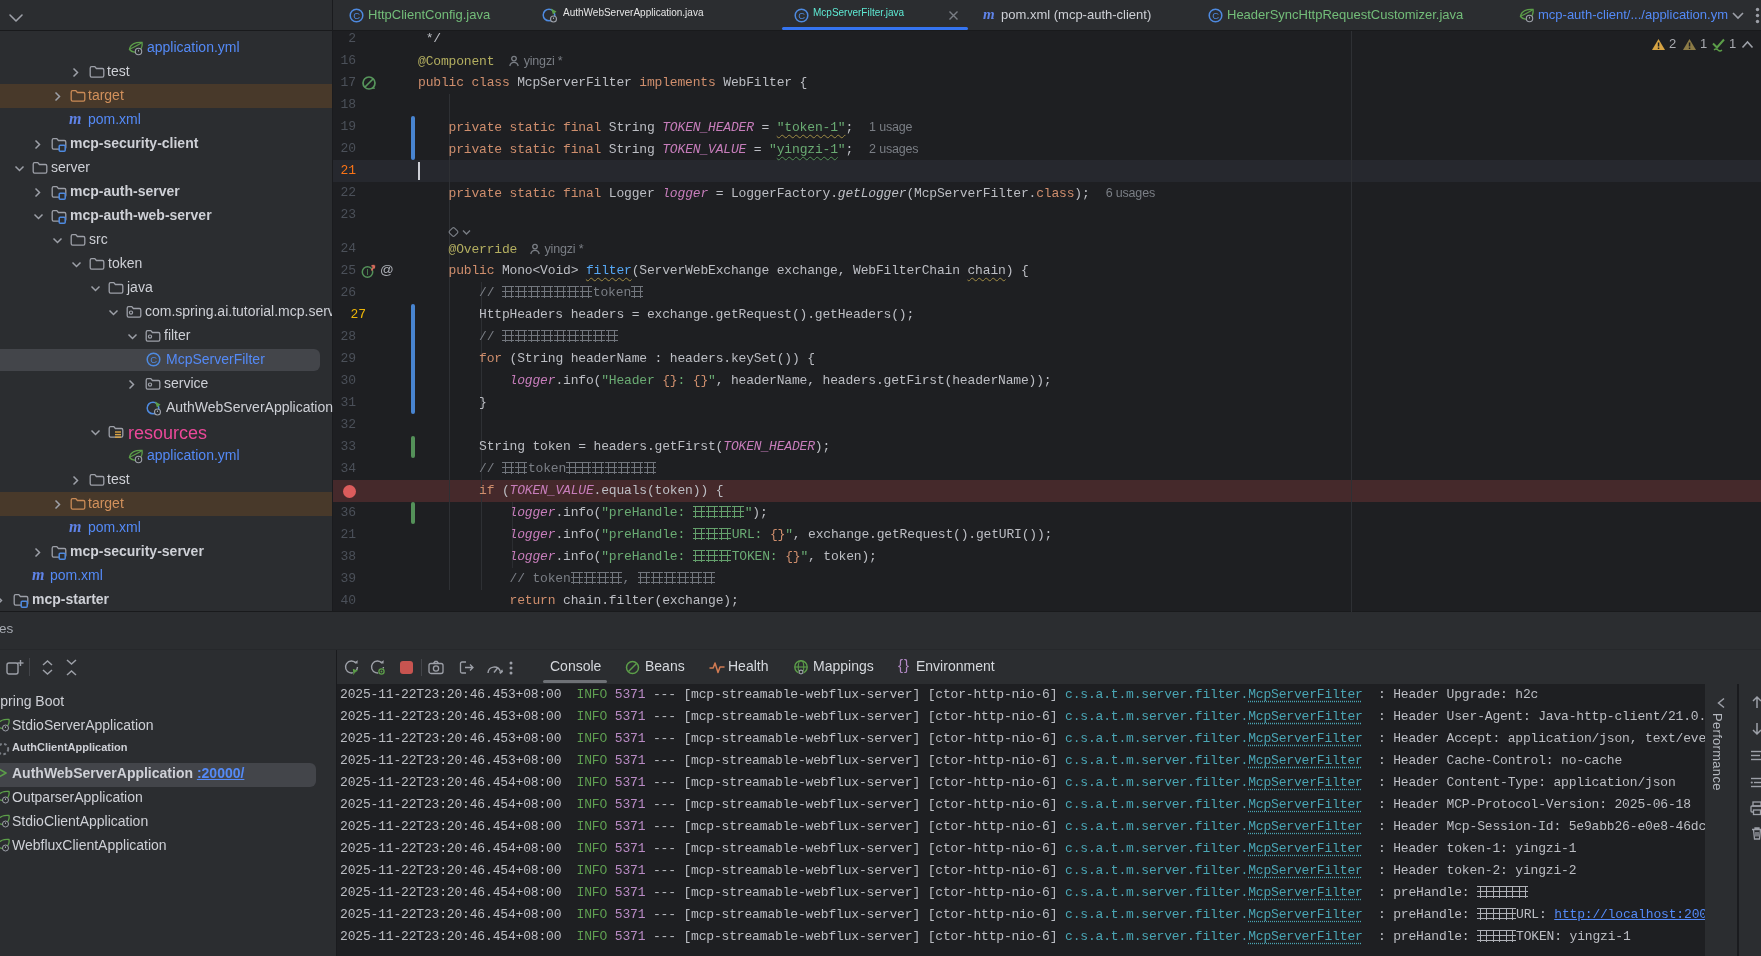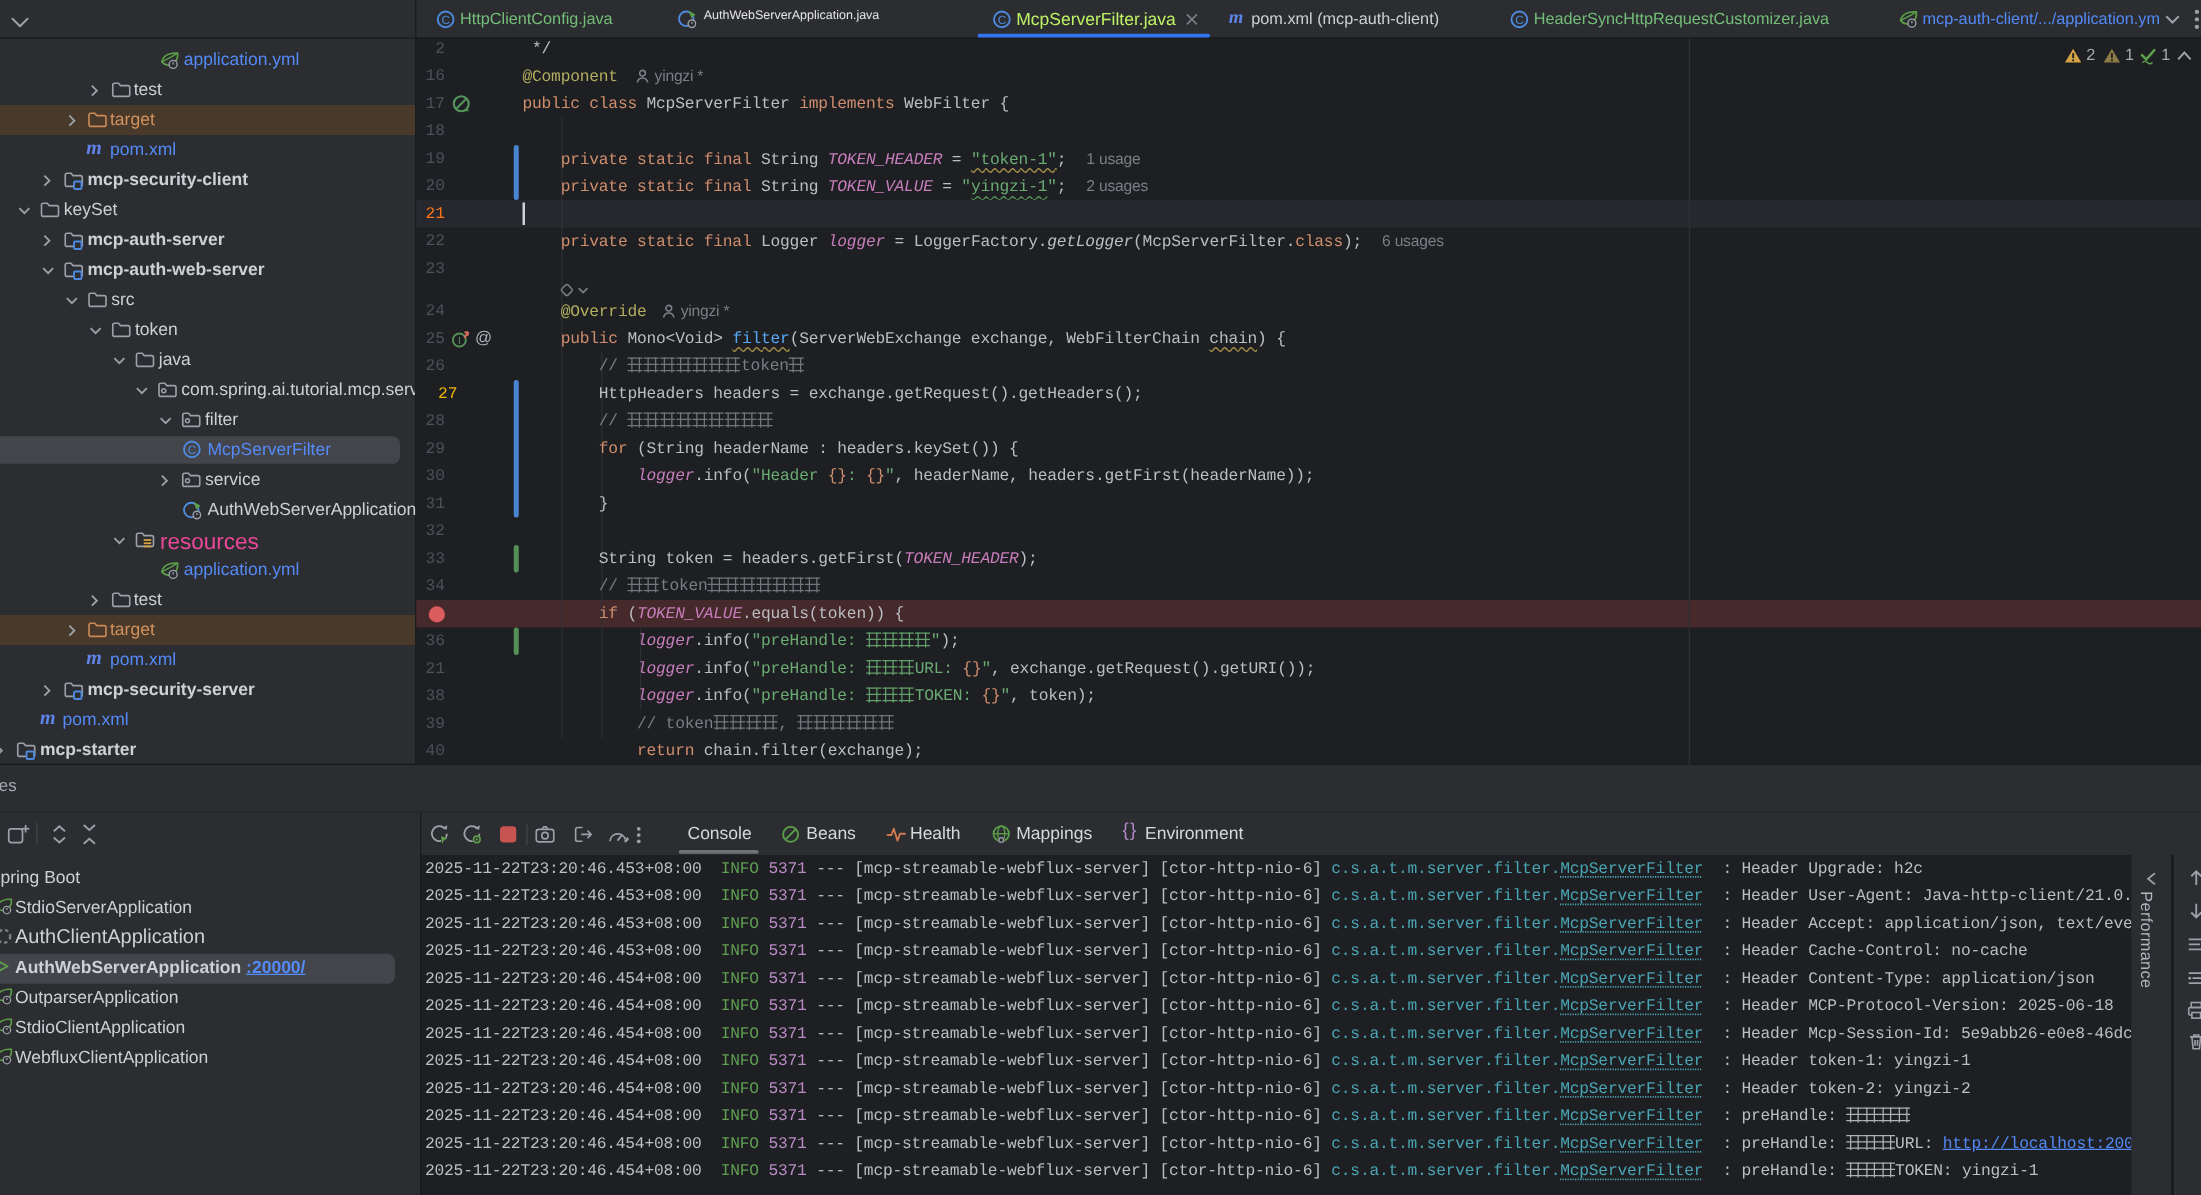--- a/index.html
+++ b/index.html
@@ -148,21 +148,21 @@
 <circle cx="7" cy="8" r="5.8" fill="none" stroke="#4e8ae0" stroke-width="1.5"></circle>
 <path d="M9 1.5l5.5 3-3.5 3z" fill="#5c9e49"></path>
 <circle cx="11.5" cy="12" r="3" fill="#2b2d30" stroke="#9da0a8" stroke-width="1.1"></circle>
 <line x1="11.5" y1="10.5" x2="11.5" y2="12" stroke="#9da0a8" stroke-width="1.1"></line>
   </svg>
 <div class="a" style="left:563px;top:7px;font-size:10px;color:#e5e5e5;white-space:pre">AuthWebServerApplication.java</div>
 <svg class="a" style="left:794px;top:8px" width="15" height="15">
 <circle cx="7.5" cy="7.5" r="6.3" fill="none" stroke="#4e8ae0" stroke-width="1.5"></circle>
 <text x="7.7" y="11" font-size="9.5" fill="#4e8ae0" text-anchor="middle" font-family="Liberation Sans">C</text>
   </svg>
-<div class="a" style="left:813px;top:7px;font-size:14px;color:#bef264;white-space:pre">McpServerFilter.java</div>
+<div class="a" style="left:813px;top:7px;font-size:10px;color:#5eead4;white-space:pre">McpServerFilter.java</div>
 <svg class="a" style="left:948px;top:10px" width="11" height="11">
     <path d="M1.5 1.5l8 8m0-8l-8 8" stroke="#7a7e85" stroke-width="1.4"></path>
   </svg>
 <div class="a" style="left:782px;top:27px;width:186px;height:3px;background:#3574f0;border-radius:2px"></div>
 <div class="a" style="left:983px;top:6px;color:#5f83e8;font-size:15px;font-weight:bold;font-style:italic;font-family:'Liberation Serif',serif">m</div>
 <div class="a" style="left:1001px;top:7px;font-size:13px;color:#ced0d6;white-space:pre">pom.xml (mcp-auth-client)</div>
 <svg class="a" style="left:1208px;top:8px" width="15" height="15">
 <circle cx="7.5" cy="7.5" r="6.3" fill="none" stroke="#4e8ae0" stroke-width="1.5"></circle>
 <text x="7.7" y="11" font-size="9.5" fill="#4e8ae0" text-anchor="middle" font-family="Liberation Sans">C</text>
   </svg>
@@ -215,21 +215,21 @@
 <path d="M1.2 3.2c0-.9.6-1.6 1.4-1.6h3.2l1.6 1.9h6c.8 0 1.4.7 1.4 1.6v5.4c0 .9-.6 1.6-1.4 1.6H2.6c-.8 0-1.4-.7-1.4-1.6z" fill="none" stroke="#9da0a8" stroke-width="1.3"></path>
 <rect x="8.2" y="8.2" width="6" height="6" rx="1" fill="#2b2d30" stroke="#4e8ae0" stroke-width="1.5"></rect>
   </svg>
 <div class="a" style="left:70px;top:135px;font-size:14px;font-weight:bold;color:#ced0d6;white-space:pre">mcp-security-client</div>
 <svg class="a" style="left:14px;top:165px" width="11" height="8">
     <path d="M1.5 1.5l4 4 4-4" fill="none" stroke="#9da0a8" stroke-width="1.5"></path>
   </svg>
 <svg class="a" style="left:32px;top:161px" width="16" height="14">
 <path d="M1.2 3.2c0-.9.6-1.6 1.4-1.6h3.2l1.6 1.9h6c.8 0 1.4.7 1.4 1.6v5.4c0 .9-.6 1.6-1.4 1.6H2.6c-.8 0-1.4-.7-1.4-1.6z" fill="none" stroke="#9da0a8" stroke-width="1.3"></path>
   </svg>
-<div class="a" style="left:51px;top:159px;font-size:14px;color:#ced0d6;white-space:pre">keySet</div>
+<div class="a" style="left:51px;top:159px;font-size:14px;color:#ced0d6;white-space:pre">server</div>
 <svg class="a" style="left:34px;top:187px" width="8" height="11">
     <path d="M1.5 1.5l4 4-4 4" fill="none" stroke="#9da0a8" stroke-width="1.5"></path>
   </svg>
 <svg class="a" style="left:51px;top:185px" width="16" height="15">
 <path d="M1.2 3.2c0-.9.6-1.6 1.4-1.6h3.2l1.6 1.9h6c.8 0 1.4.7 1.4 1.6v5.4c0 .9-.6 1.6-1.4 1.6H2.6c-.8 0-1.4-.7-1.4-1.6z" fill="none" stroke="#9da0a8" stroke-width="1.3"></path>
 <rect x="8.2" y="8.2" width="6" height="6" rx="1" fill="#2b2d30" stroke="#4e8ae0" stroke-width="1.5"></rect>
   </svg>
 <div class="a" style="left:70px;top:183px;font-size:14px;font-weight:bold;color:#ced0d6;white-space:pre">mcp-auth-server</div>
 <svg class="a" style="left:33px;top:213px" width="11" height="8">
     <path d="M1.5 1.5l4 4 4-4" fill="none" stroke="#9da0a8" stroke-width="1.5"></path>
@@ -422,21 +422,21 @@
 <div class="a" style="left:-9px;top:693px;font-size:14px;color:#ced0d6;white-space:pre">Spring Boot</div>
 <svg class="a" style="left:-4px;top:718px" width="15" height="15">
 <path d="M13 1.5C7.5 1 2.5 3 1.5 8c2.3 2.8 6.5 3.2 8.8 1.4S13.5 3.8 13 1.5z" fill="none" stroke="#5c9e49" stroke-width="1.3"></path>
 <circle cx="9.5" cy="10" r="3" fill="#2b2d30" stroke="#9da0a8" stroke-width="1"></circle>
 <line x1="9.5" y1="8.4" x2="9.5" y2="10" stroke="#9da0a8" stroke-width="1"></line>
   </svg>
 <div class="a" style="left:12px;top:717px;font-size:14px;color:#ced0d6;white-space:pre">StdioServerApplication</div>
 <svg class="a" style="left:-4px;top:742px" width="14" height="14">
 <circle cx="7" cy="7" r="5.2" fill="none" stroke="#7a7e85" stroke-width="2" stroke-dasharray="2.6 2.4"></circle>
   </svg>
-<div class="a" style="left:12px;top:741px;font-size:16px;font-weight:normal;color:#ced0d6;white-space:pre">AuthClientApplication</div>
+<div class="a" style="left:12px;top:741px;font-size:11px;font-weight:bold;color:#ced0d6;white-space:pre">AuthClientApplication</div>
 <svg class="a" style="left:-5px;top:766px" width="13" height="14">
 <path d="M2 2l9 5-9 5z" fill="none" stroke="#5c9e49" stroke-width="1.6" stroke-linejoin="round"></path>
   </svg>
 <div class="a" style="left:12px;top:765px;font-size:14px;font-weight:bold;color:#ced0d6;white-space:pre">AuthWebServerApplication <span class="blue" style="text-decoration:underline;font-weight:bold">:20000/</span></div>
 <svg class="a" style="left:-4px;top:790px" width="15" height="15">
 <path d="M13 1.5C7.5 1 2.5 3 1.5 8c2.3 2.8 6.5 3.2 8.8 1.4S13.5 3.8 13 1.5z" fill="none" stroke="#5c9e49" stroke-width="1.3"></path>
 <circle cx="9.5" cy="10" r="3" fill="#2b2d30" stroke="#9da0a8" stroke-width="1"></circle>
 <line x1="9.5" y1="8.4" x2="9.5" y2="10" stroke="#9da0a8" stroke-width="1"></line>
   </svg>
 <div class="a" style="left:12px;top:789px;font-size:14px;color:#ced0d6;white-space:pre">OutparserApplication</div>

